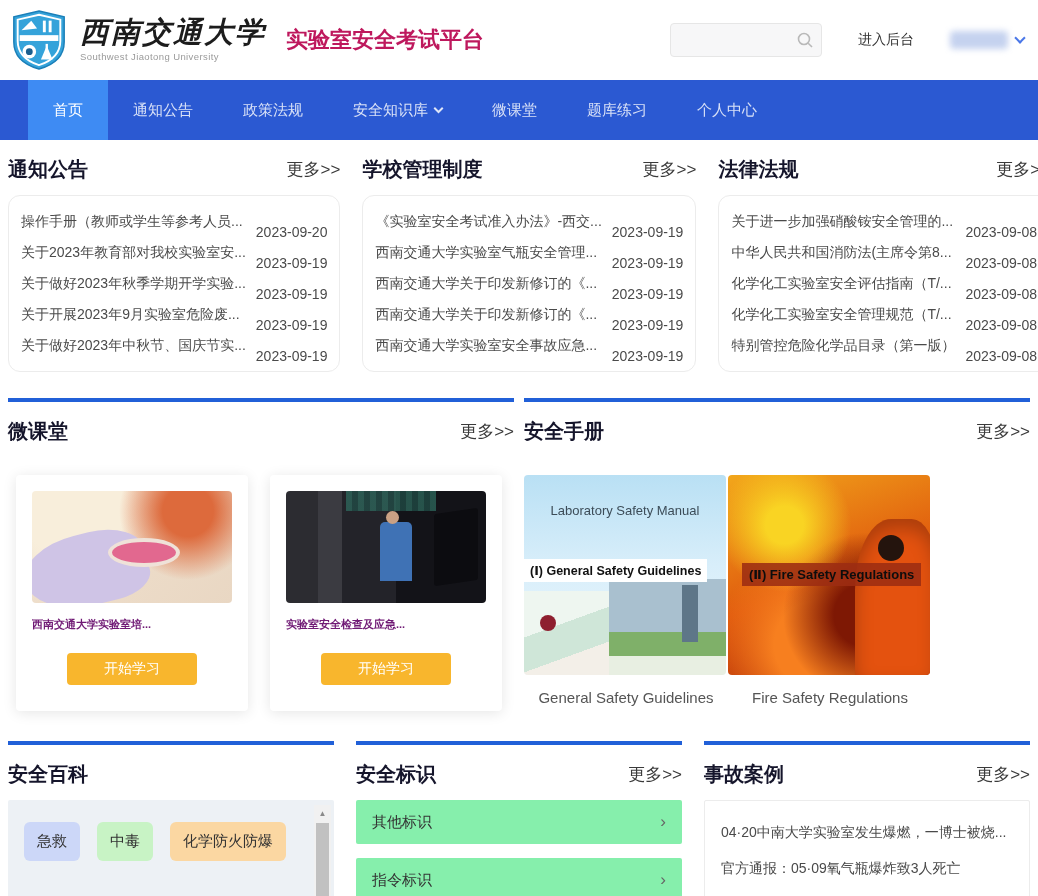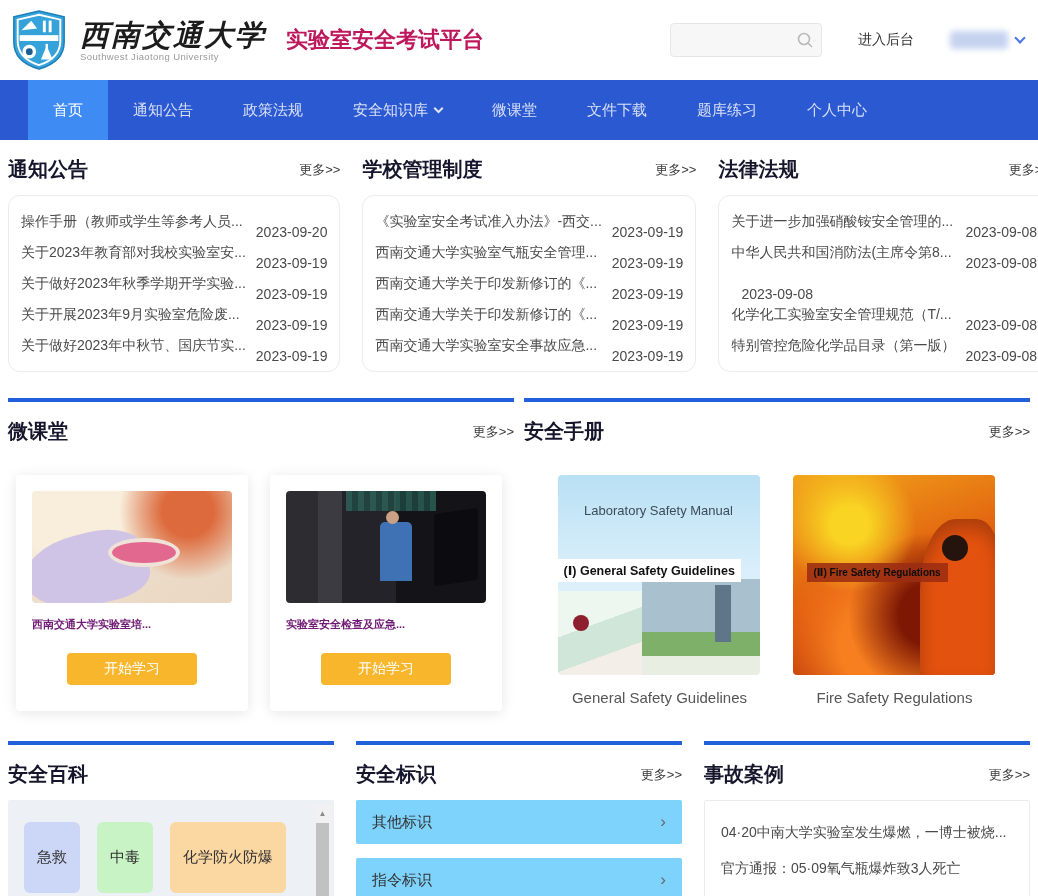--- a/index.html
+++ b/index.html
@@ -4,21 +4,21 @@
 <style>
   * { margin:0; padding:0; box-sizing:border-box; }
   html,body { width:1038px; height:896px; overflow:hidden; background:#fff;
     font-family:"Liberation Sans","DejaVu Sans",sans-serif; color:#333; }
 
   
   .site-header { height:80px; display:flex; align-items:center; padding:0 14px 0 8px; background:#fff; }
   .logo-group { display:flex; align-items:center; gap:10px; }
   .logo-svg { width:62px; height:62px; flex:0 0 auto; }
   .uni-text { display:flex; flex-direction:column; justify-content:center; }
-  .uni-cn { font-family:Liberation Serif, serif; font-style:italic; font-weight:bold;
+  .uni-cn { font-family:Liberation Mono, monospace; font-style:italic; font-weight:bold;
             font-size:29px; line-height:32px; color:#1c1c1c; letter-spacing:2px; white-space:nowrap;text-align:right; }
   .uni-en { font-size:9.5px; color:#9a9a9a; letter-spacing:.4px; }
   .site-title { font-size:22px; font-weight:bold; color:#be185d; margin-left:10px; white-space:nowrap; }
   .header-right { margin-left:auto; display:flex; align-items:center; gap:36px; }
   .search-box { position:relative; width:152px; height:34px; }
   .search-box input { width:100%; height:100%; border:1px solid #e6e6e6; background:#f7f7f8;
       border-radius:4px; padding:0 30px 0 10px; font-size:13px; outline:none; }
   .search-icon { position:absolute; right:8px; top:8px; width:18px; height:18px; }
   .admin-link { font-size:14px; color:#333; text-decoration:none; white-space:nowrap; cursor:pointer; }
   .user-menu { display:flex; align-items:center; gap:8px; cursor:pointer; }
@@ -31,21 +31,21 @@
   .nav-item { display:flex; align-items:center; gap:7px; padding:0 25px; font-size:15px;
       color:rgba(255,255,255,.82); cursor:pointer; white-space:nowrap; }
   .nav-item.active { background:#3e8bf3; color:#fff;justify-content:flex-end; }
   .nav-chev { width:7px; height:7px; border-right:2px solid rgba(255,255,255,.85);
       border-bottom:2px solid rgba(255,255,255,.85); transform:rotate(45deg); margin-top:-3px; }
 
   
   main { padding:0 8px; }
   .section-head { display:flex; justify-content:space-between; align-items:center; margin:16px 0 12px; }
   .section-title { font-size:20px; font-weight:bold; color:#15152b; }
-  .more-link { font-size:13px; color:#3a3a3a; cursor:pointer; white-space:nowrap; }
+  .more-link { font-size:17px; color:#3a3a3a; cursor:pointer; white-space:nowrap; }
 
   
   .grid3 { display:grid; grid-template-columns:1fr 1fr 1fr; column-gap:22px; }
   .list-box { border:1px solid #ececec; border-radius:12px; padding:10px 12px; }
   .list-row { display:flex; justify-content:space-between; align-items:center; height:31px;
       font-size:14px; color:#4a4a4a; cursor:pointer; }
   .list-row .t { overflow:hidden; white-space:nowrap; text-overflow:ellipsis; }
   .list-row .d { margin-left:10px; white-space:nowrap;margin-top:20px; }
 
   
@@ -68,21 +68,21 @@
   .person { position:absolute; left:47%; top:28%; width:16%; height:52%; background:#3f72b5; border-radius:5px 5px 0 0; }
   .person:before { content:""; position:absolute; top:-11px; left:6px; width:13px; height:13px;
       border-radius:50%; background:#caa184; }
   .monitor { position:absolute; right:4%; top:18%; width:22%; height:64%; background:#0c0c10;
       transform:skewY(-8deg); border-radius:3px; }
   .mc-title { font-size:11px; font-weight:bold; color:#701a75; margin:14px 0 21px;
       overflow:hidden; white-space:nowrap; text-overflow:ellipsis; }
   .mc-btn { display:block; margin:0 auto; background:#f8b62d; color:#fff; border:none;
       border-radius:4px; font-size:14px; padding:7px 37px; cursor:pointer; }
 
-  .books { display:flex; justify-content:center; padding-top:18px;gap:31px; }
+  .books { display:flex; justify-content:flex-start; padding-top:18px; }
   .book { width:204px; text-align:center; cursor:pointer; }
   .book-img { width:202px; height:200px; border-radius:4px; position:relative; overflow:hidden; }
   .cover1 { background:linear-gradient(180deg,#b9e0f4 0%,#d8eefa 45%,#eef8fd 100%); }
   .cover1-title { position:absolute; top:28px; width:100%; text-align:center; font-size:13px; color:#3c4c58; }
   .cover1-band { position:absolute; top:84px; left:0; background:#fff; color:#111;
       font-size:12.5px; font-weight:bold; padding:4px 6px; white-space:nowrap; }
   .c1-left { position:absolute; left:0; bottom:0; width:44%; height:42%;
       background:linear-gradient(160deg,#eef6f0 0 40%,#cfe6d8 40% 70%,#f3efe8 70%);}
   .c1-left:before { content:""; position:absolute; left:18%; top:28%; width:16px; height:16px;
       border-radius:50%; background:#8e1f2f; }
@@ -92,35 +92,35 @@
       background:#5e7688; }
   .cover2 { background:radial-gradient(circle at 28% 25%, #f9d423 0 9%, transparent 32%),
       radial-gradient(circle at 68% 70%, #7e1804 0 16%, transparent 42%),
       radial-gradient(circle at 45% 85%, #f77f1f 0 22%, transparent 50%),
       linear-gradient(160deg,#f2a71b,#e05a0e 52%,#a11e05); }
   .fireman { position:absolute; right:-6px; bottom:0; width:40%; height:78%; background:#e4520f;
       border-radius:45% 30% 0 0; box-shadow:inset 0 10px 18px rgba(0,0,0,.25); }
   .fireman:before { content:""; position:absolute; top:10%; left:28%; width:26px; height:26px;
       border-radius:50%; background:#24140d; }
   .cover2-band { position:absolute; top:88px; left:14px; background:rgba(156,44,18,.88); color:#0d0d0d;
-      font-size:10px; font-weight:bold; padding:4px 7px; white-space:nowrap; }
+      font-size:13px; font-weight:bold; padding:4px 7px; white-space:nowrap; }
   .book-caption { margin-top:14px; font-size:15px; color:#555; }
 
   
   .row3 { margin-top:30px; }
   .row3 .col { border-top:4px solid #2160d8; }
   .ency-panel { position:relative; background:#edf1f5; border-radius:2px; padding:22px 40px 60px 16px; height:140px; }
   .tags { display:flex; gap:17px; flex-wrap:wrap; }
-  .tag { font-size:15px; color:#333; padding:26px 13px; border-radius:6px; cursor:pointer; white-space:nowrap; }
+  .tag { font-size:15px; color:#333; padding:10px 13px; border-radius:6px; cursor:pointer; white-space:nowrap; }
   .scrollbar { position:absolute; top:5px; right:3px; bottom:0; width:17px; background:#f1f1f1; }
   .scroll-arrow { display:block; text-align:center; font-size:8px; color:#8a8a8a; padding-top:4px;
       line-height:10px; cursor:pointer; }
   .scroll-thumb { position:absolute; top:18px; left:2px; width:13px; bottom:0; background:#c1c1c1; cursor:pointer; }
   .sign-bar { display:flex; justify-content:space-between; align-items:center; height:44px;
-      background:#7dd3fc; border-radius:2px; padding:0 16px; font-size:15px; color:#333;
+      background:#86efac; border-radius:2px; padding:0 16px; font-size:15px; color:#333;
       margin-bottom:14px; cursor:pointer; }
   .sign-bar .arr { color:#666; font-size:17px; }
   .acc-box { border:1px solid #ececec; border-radius:2px; padding:14px 16px; height:140px; }
   .acc-row { font-size:14px; color:#4a4a4a; height:36px; display:flex; align-items:center;
       cursor:pointer; overflow:hidden; white-space:nowrap; text-overflow:ellipsis; }
 </style>
 </head>
 <body>
 
 <header class="site-header">
@@ -170,23 +170,20 @@
       <span>政策法规</span>
     </div>
   <div class="nav-item">
     <span>安全知识库</span>
     <span class="nav-chev"></span>
   </div>
   <div class="nav-item">
       <span>微课堂</span>
     </div>
   <div class="nav-item">
-      <span>文件下载</span>
-    </div>
-  <div class="nav-item">
       <span>题库练习</span>
     </div>
   <div class="nav-item">
       <span>个人中心</span>
     </div>
 </nav>
 
 <main>
 
   <div class="grid3">
@@ -257,20 +254,21 @@
       <div class="list-box">
         <div class="list-row">
             <span class="t">关于进一步加强硝酸铵安全管理的...</span>
             <span class="d">2023-09-08</span>
           </div>
         <div class="list-row">
             <span class="t">中华人民共和国消防法(主席令第8...</span>
             <span class="d">2023-09-08</span>
           </div>
         <div class="list-row">
+            <span class="t">化学化工实验室安全评估指南（T/...</span>
             <span class="d">2023-09-08</span>
           </div>
         <div class="list-row">
             <span class="t">化学化工实验室安全管理规范（T/...</span>
             <span class="d">2023-09-08</span>
           </div>
         <div class="list-row">
             <span class="t">特别管控危险化学品目录（第一版）</span>
             <span class="d">2023-09-08</span>
           </div>

